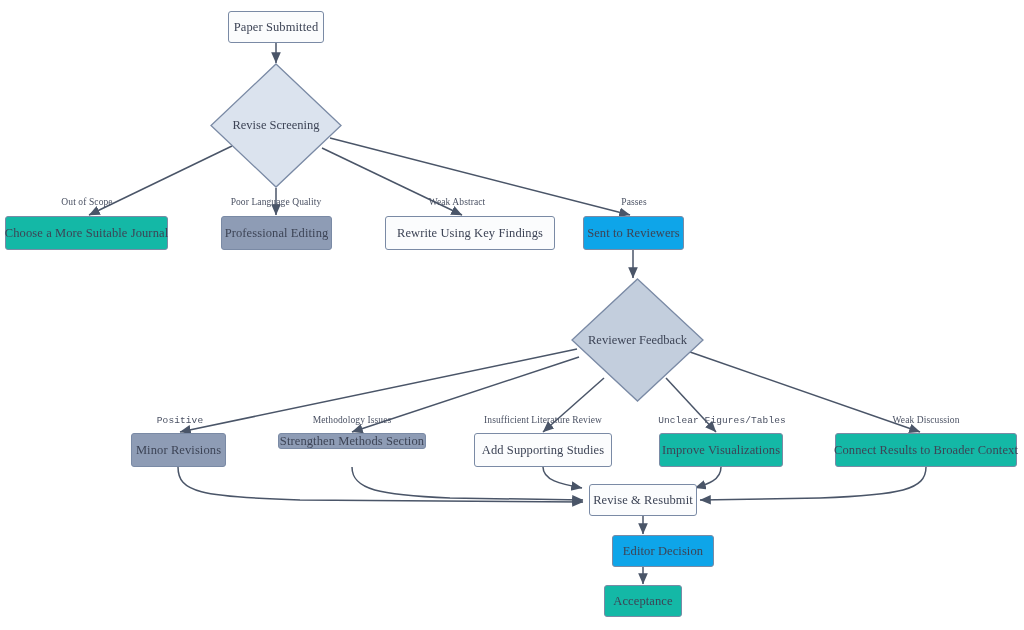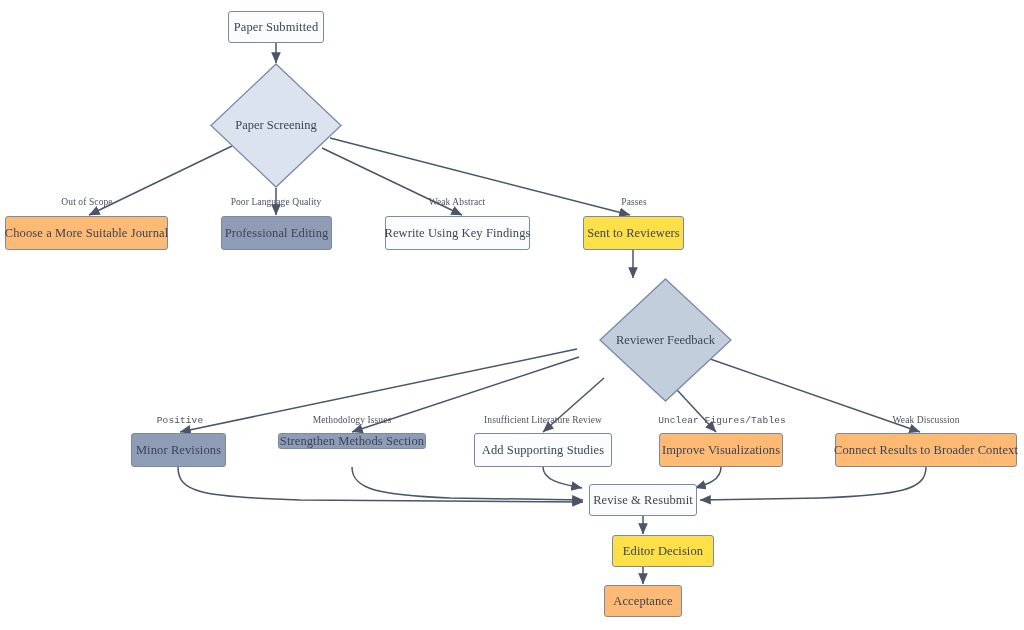--- a/index.html
+++ b/index.html
@@ -38,22 +38,22 @@
     font-size: 12.5px;
     line-height: 1.15;
     letter-spacing: 0.1px;
     white-space: nowrap;
   }
   .box {
     border: 1px solid #7a8aa5;
     border-radius: 3px;
   }
   .fill-white   { background: #fbfcfd; }
-  .fill-light   { background: #fde047; }
-  .fill-mid     { background: #fdba74; }
+  .fill-light   { background: #0ea5e9; }
+  .fill-mid     { background: #14b8a6; }
   .fill-dark    { background: #8e9cb5; }
 
   .diamond-wrap {
     position: absolute;
     display: block;
   }
   .diamond-shape {
     position: absolute;
     left: 0; top: 0;
     width: 100%;
@@ -122,40 +122,40 @@
   </svg>
 
   <div class="node box fill-white" style="left:228px; top:11px; width:96px; height:32px;">
     <span>Paper Submitted</span>
   </div>
 
   <div class="diamond-wrap" style="left:210px; top:63px; width:132px; height:125px;">
     <svg class="diamond-shape" viewBox="0 0 132 125" preserveAspectRatio="none">
       <polygon points="66,1 131,62.5 66,124 1,62.5" fill="#dbe3ee" stroke="#7a8aa5" stroke-width="1.3"></polygon>
     </svg>
-    <div class="diamond-label">Paper Screening</div>
+    <div class="diamond-label">Revise Screening</div>
   </div>
 
   <div class="node box fill-mid" style="left:5px; top:216px; width:163px; height:34px;">
     <span>Choose a More Suitable Journal</span>
   </div>
 
   <div class="node box fill-dark" style="left:221px; top:216px; width:111px; height:34px;">
     <span>Professional Editing</span>
   </div>
 
-  <div class="node box fill-white" style="left:385px; top:216px; width:145px; height:34px;">
+  <div class="node box fill-white" style="left:385px; top:216px; width:170px; height:34px;">
     <span>Rewrite Using Key Findings</span>
   </div>
 
   <div class="node box fill-light" style="left:583px; top:216px; width:101px; height:34px;">
     <span>Sent to Reviewers</span>
   </div>
 
-  <div class="diamond-wrap" style="left:599px; top:278px; width:133px; height:124px;">
+  <div class="diamond-wrap" style="left:571px; top:278px; width:133px; height:124px;">
     <svg class="diamond-shape" viewBox="0 0 133 124" preserveAspectRatio="none">
       <polygon points="66.5,1 132,62 66.5,123 1,62" fill="#c3cedd" stroke="#7a8aa5" stroke-width="1.3"></polygon>
     </svg>
     <div class="diamond-label">Reviewer Feedback</div>
   </div>
 
   <div class="node box fill-dark" style="left:131px; top:433px; width:95px; height:34px;">
     <span>Minor Revisions</span>
   </div>
 

